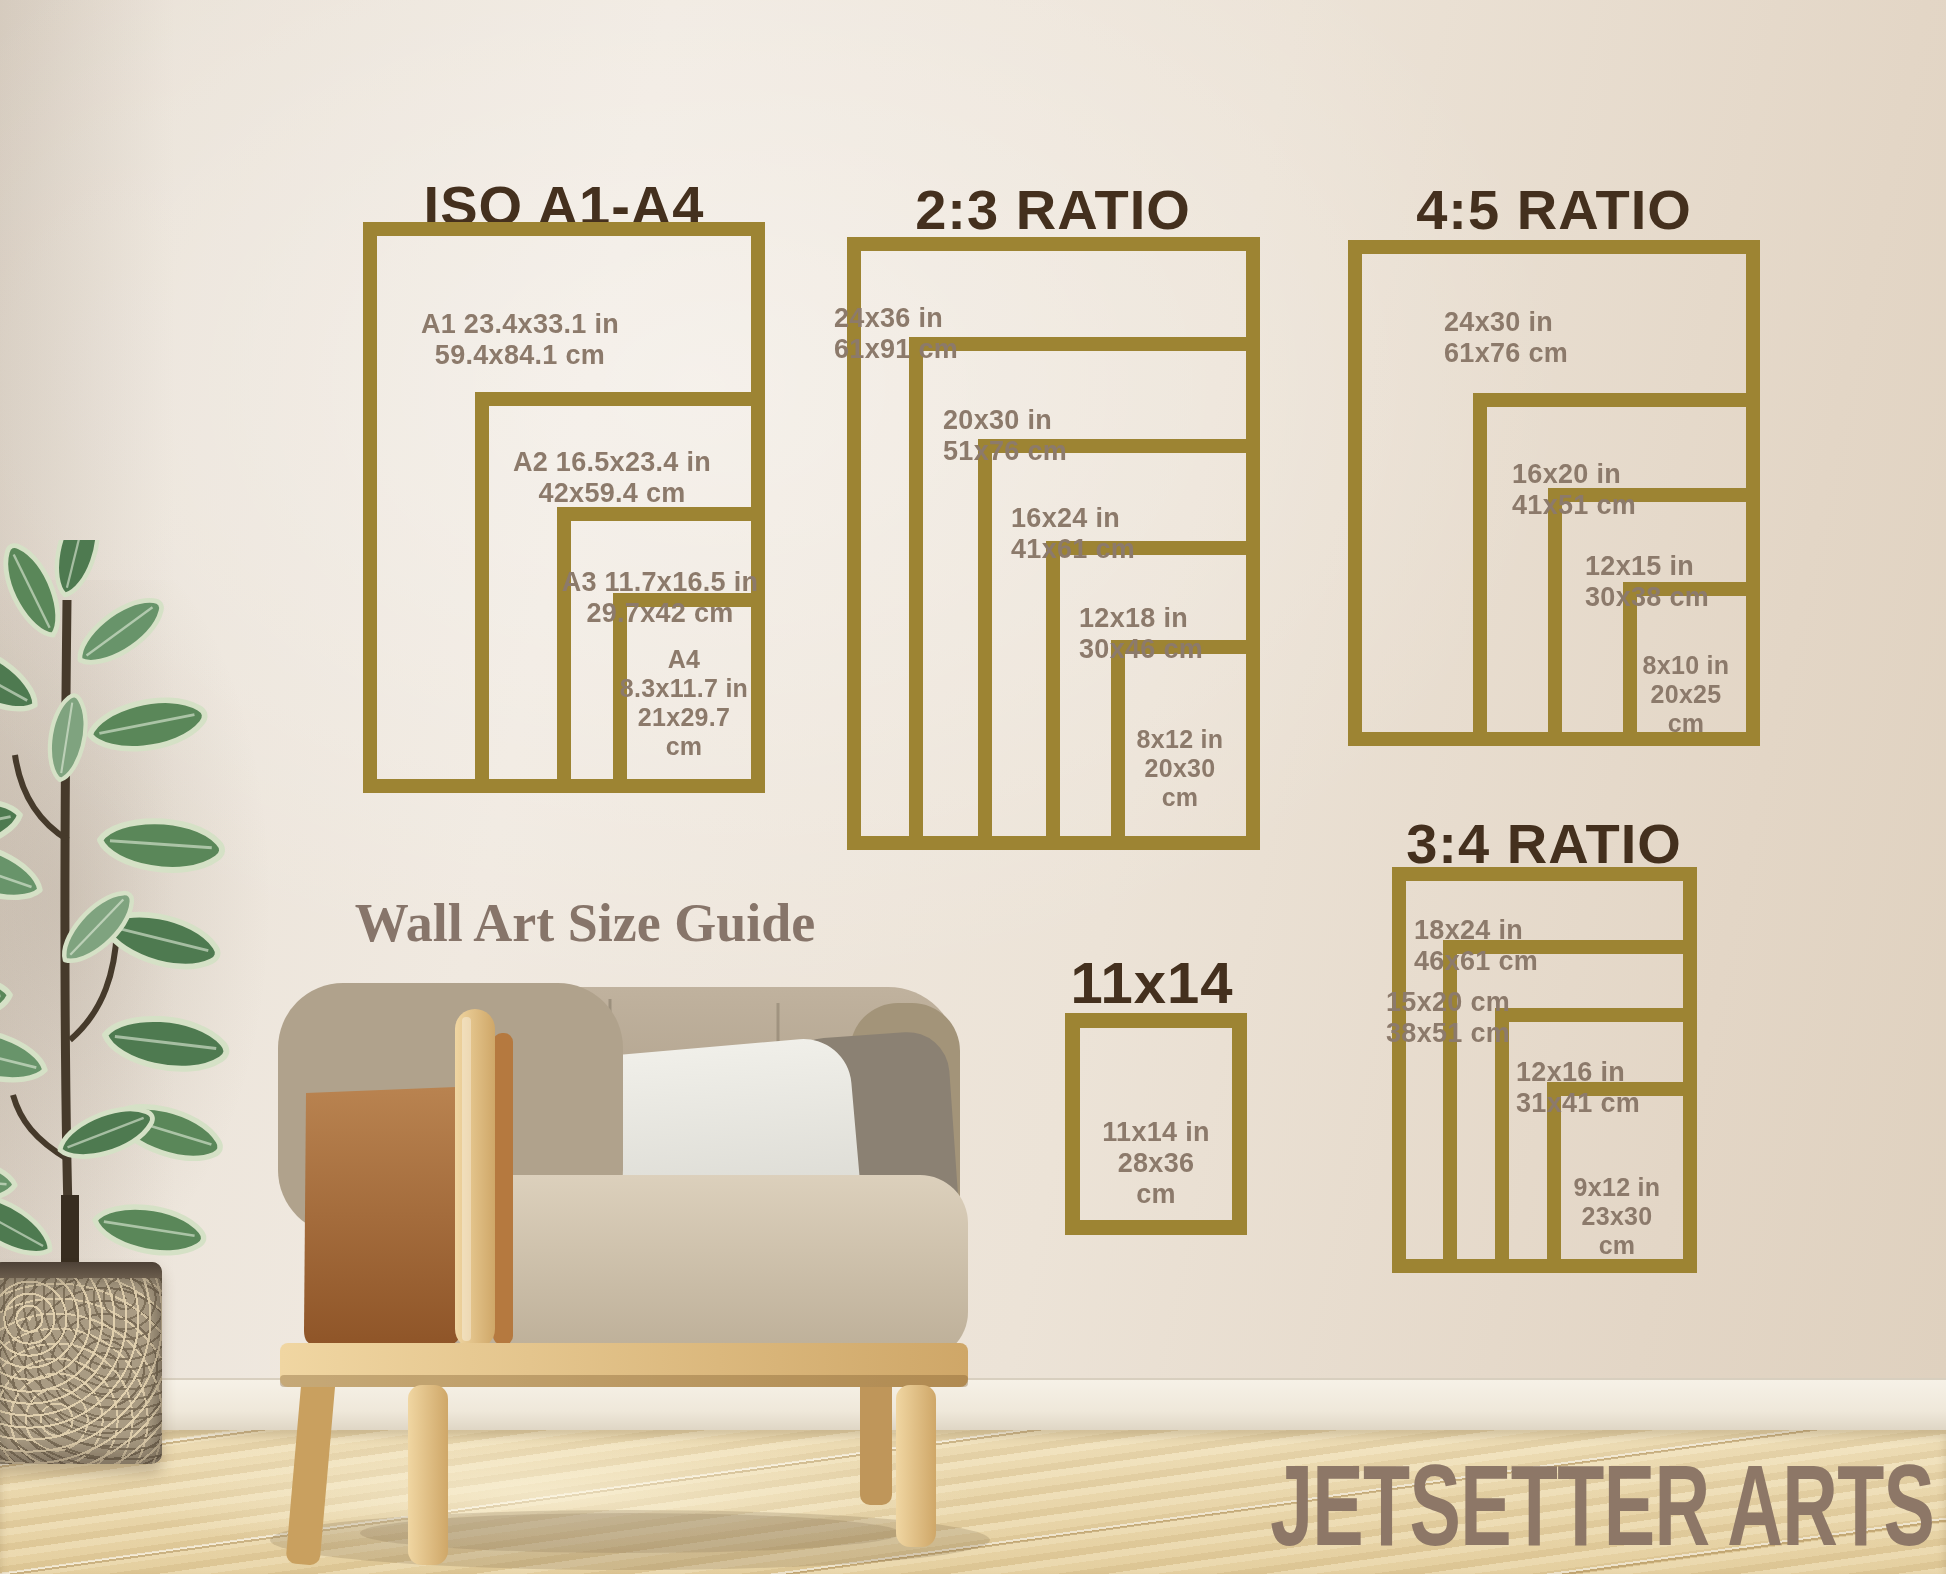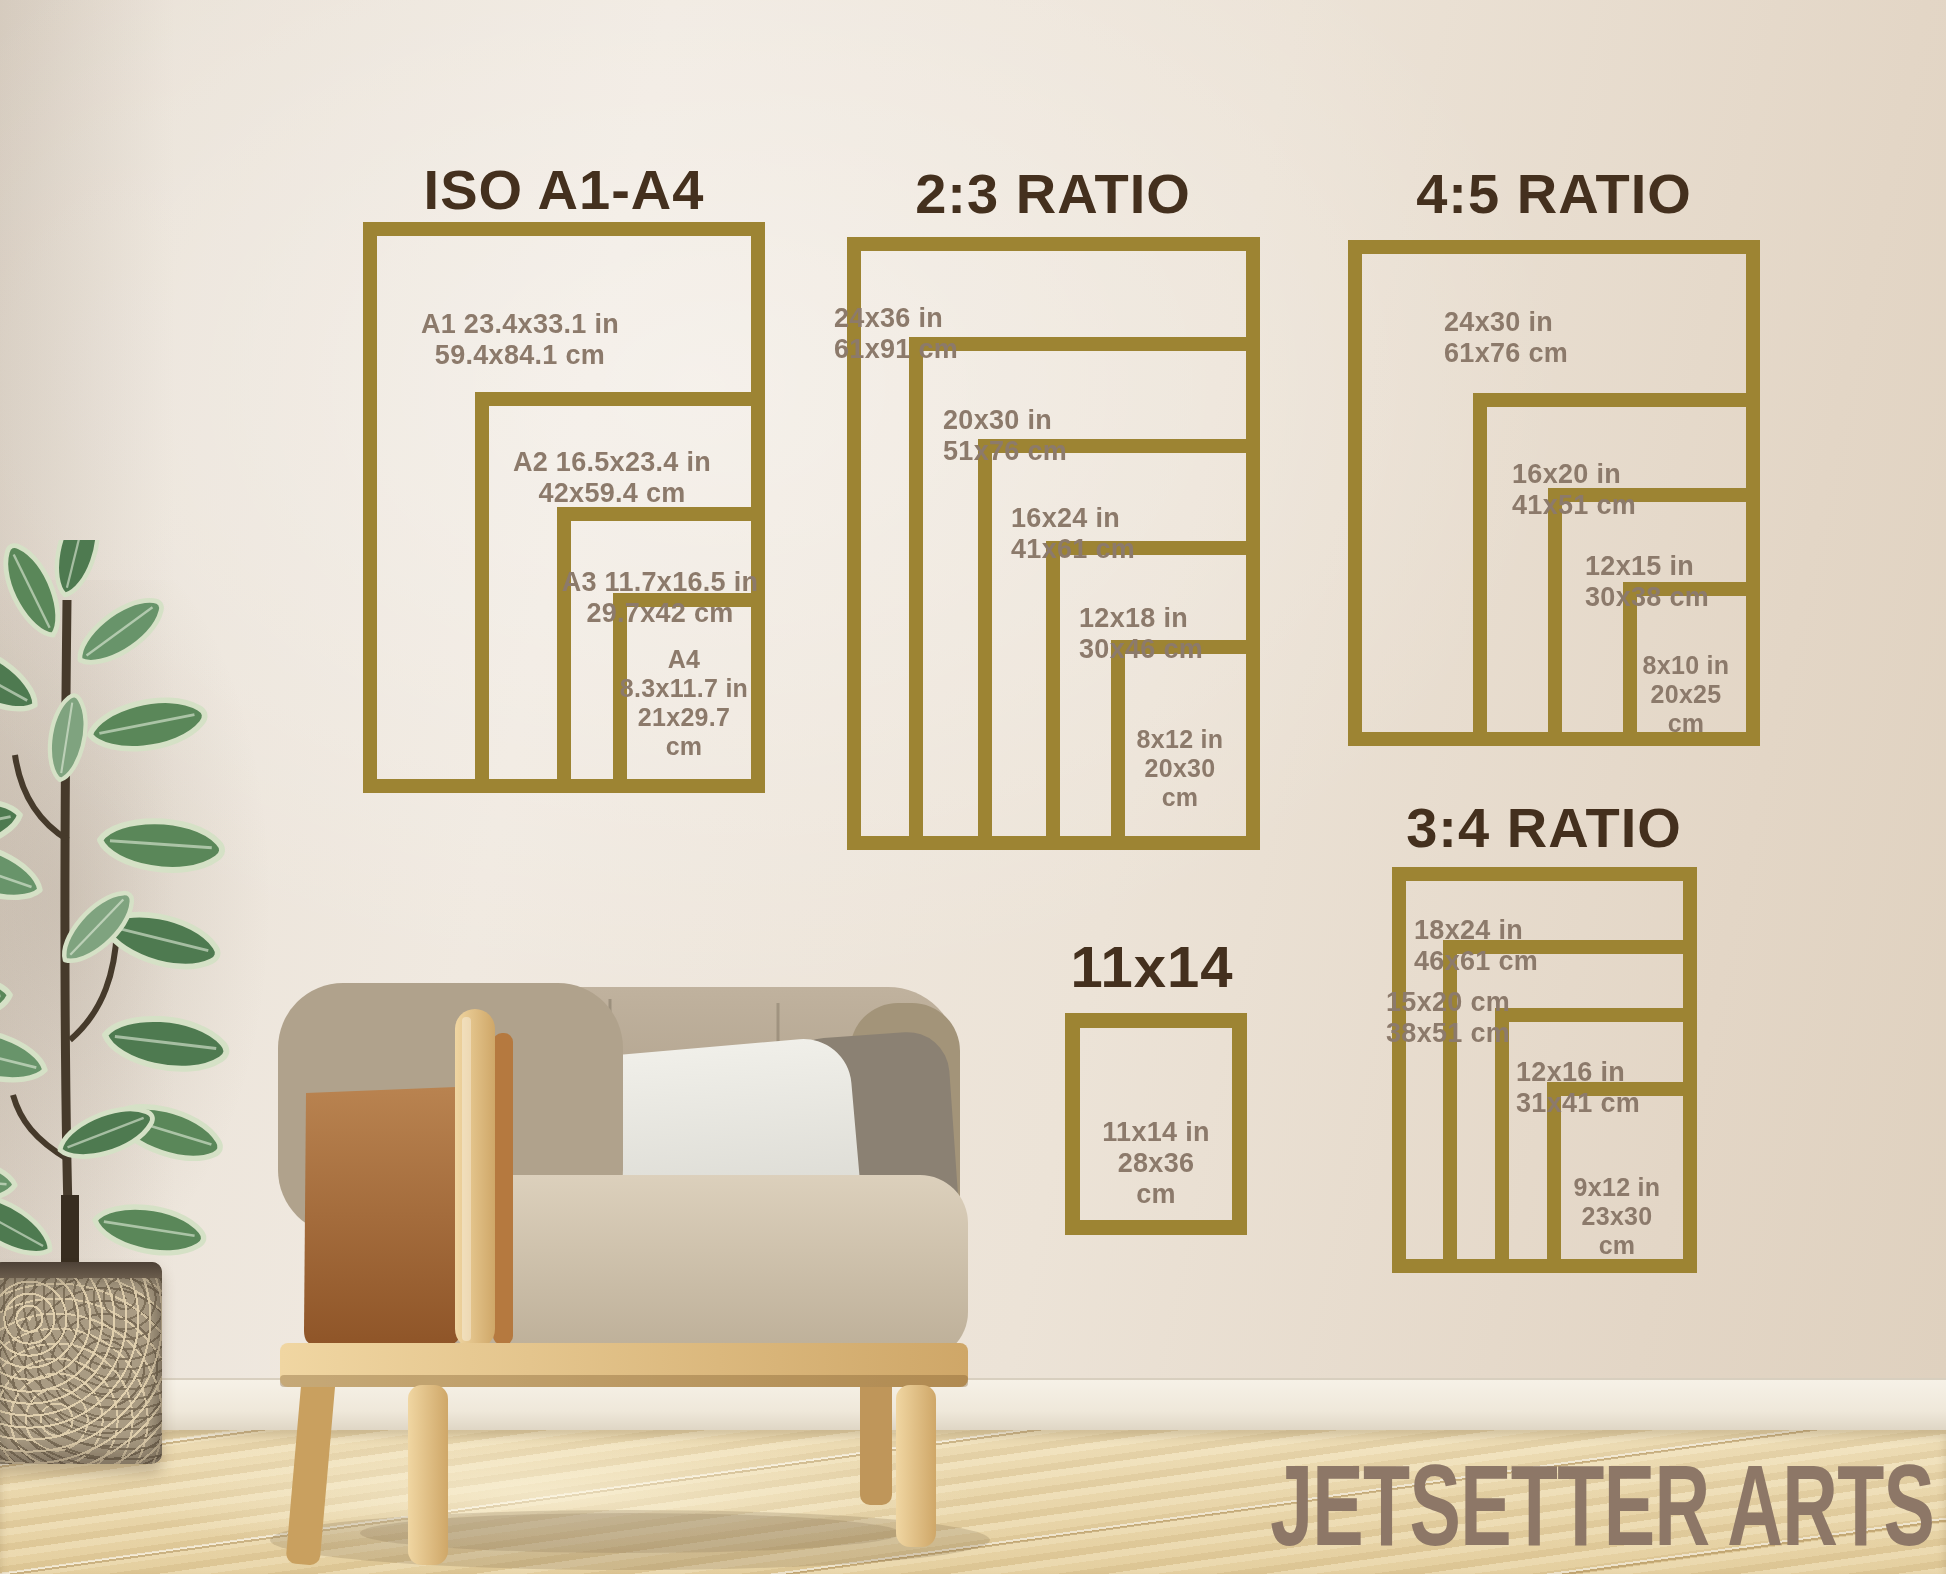--- a/index.html
+++ b/index.html
@@ -42,21 +42,21 @@
                0 10px 14px rgba(100,80,55,.30);}
   .basket-rim{position:absolute;left:0;top:0;width:100%;height:16px;border-radius:10px 10px 0 0;
     background:linear-gradient(#4d4136,#6a5c4c);}
   .chair{position:absolute;left:250px;top:975px;}
 
   
   .of{position:absolute;border:14px solid var(--gold);}
   .of.t15{border-width:15px}
   .nf{position:absolute;border-top:14px solid var(--gold);border-left:14px solid var(--gold);}
   .sec-title{position:absolute;transform:translateX(-50%);white-space:nowrap;
-    font-weight:700;font-size:56px;line-height:1;letter-spacing:1px;color:var(--title);}
+    font-weight:700;font-size:56px;line-height:1;letter-spacing:1px;color:var(--title);margin-top:16px;}
   .sec-title.t58{font-size:58px}
   .lbl{position:absolute;font-weight:700;font-size:27px;line-height:31px;
        letter-spacing:.3px;color:var(--taupe);white-space:nowrap;margin-top:33px;}
   .lbl.c{text-align:center;transform:translateX(-50%);}
   .lbl.sm{font-size:25px;line-height:29px;}
   .wall-script{position:absolute;left:585px;top:896px;transform:translateX(-50%);
     font-family:"Liberation Serif",serif;font-weight:700;font-size:54px;line-height:1;
     color:#87756a;white-space:nowrap;}
   .brand{position:absolute;right:12px;top:1448px;
     font-weight:700;font-size:115px;line-height:1;letter-spacing:-1px;color:#8d7767;
@@ -181,20 +181,21 @@
   <div>
     <div class="sec-title t58" style="left:1152px;top:938px">11x14</div>
     <div class="of t15" style="left:1065px;top:1013px;width:182px;height:222px"></div>
     <div class="lbl c" style="left:1156px;top:1084px">
       <div>11x14 in</div>
       <div>28x36</div>
       <div>cm</div>
     </div>
   </div>
 
+  <div class="wall-script">Wall Art Size Guide</div>
 
   <svg class="chair" width="740" height="600" viewBox="0 0 740 600">
     <defs>
       <linearGradient id="lg-leather" x1="0" y1="0" x2="0" y2="1">
         <stop offset="0" stop-color="#b98350"></stop>
           <stop offset="1" stop-color="#8f5528"></stop>
       </linearGradient>
       <linearGradient id="lg-wood" x1="0" y1="0" x2="1" y2="0">
         <stop offset="0" stop-color="#f0d6a2"></stop>
           <stop offset="1" stop-color="#cfa768"></stop>

